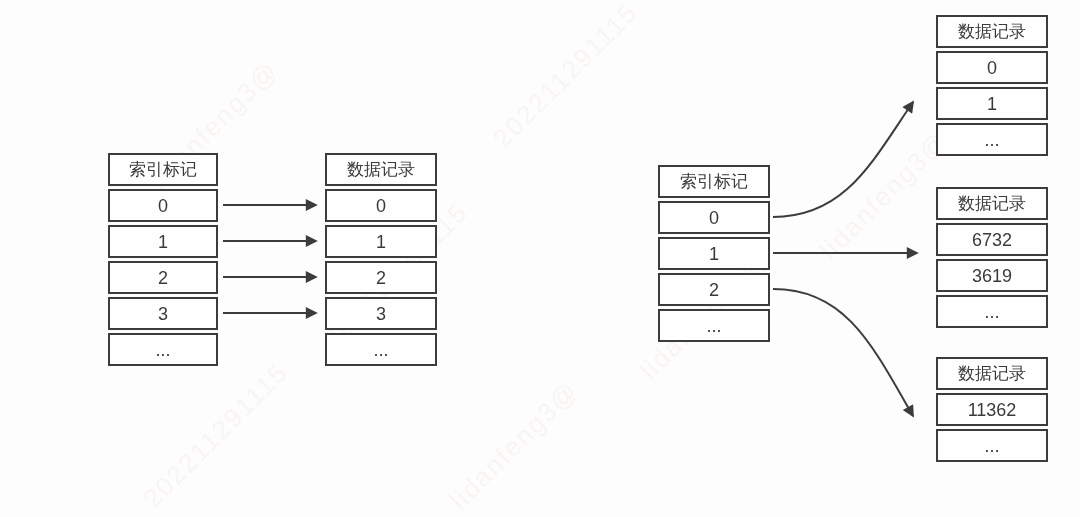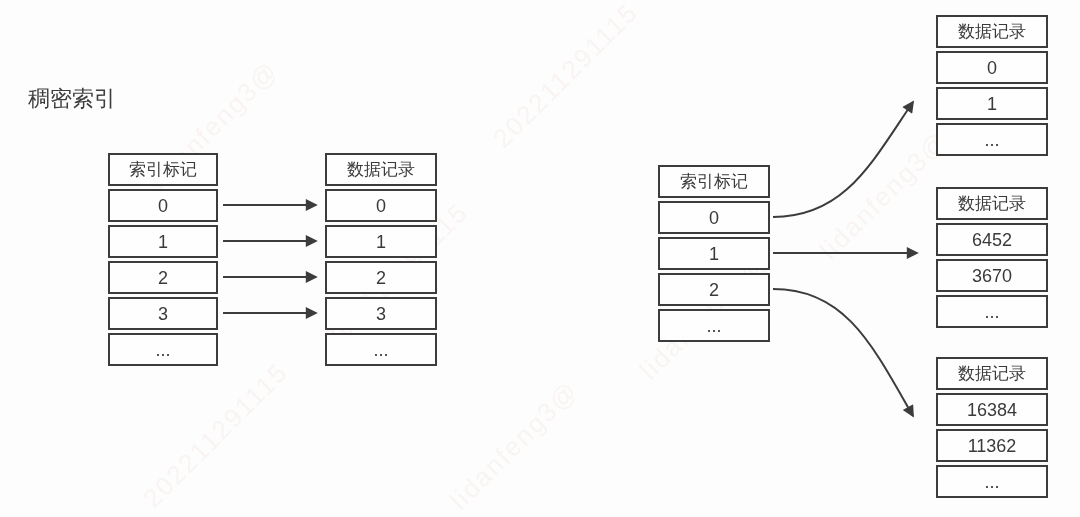--- a/index.html
+++ b/index.html
@@ -84,21 +84,20 @@
   <div>
     <span class="wm" style="left:130px; top:110px;">lidanfeng3@</span>
     <span class="wm" style="left:300px; top:260px;">202211291115</span>
     <span class="wm" style="left:470px; top:60px;">202211291115</span>
     <span class="wm" style="left:620px; top:300px;">lidanfeng3@</span>
     <span class="wm" style="left:430px; top:430px;">lidanfeng3@</span>
     <span class="wm" style="left:800px; top:180px;">lidanfeng3@</span>
     <span class="wm" style="left:120px; top:420px;">202211291115</span>
   </div>
 
-  <div class="diagram-title" style="left:28px; top:84px;">稠密索引</div>
 
   <div class="vtable" style="left:108px; top:153px; width:110px;">
     <div class="cell hdr">索引标记</div>
     <div class="cell">0</div>
     <div class="cell">1</div>
     <div class="cell">2</div>
     <div class="cell">3</div>
     <div class="cell">...</div>
   </div>
 
@@ -121,28 +120,27 @@
 
   <div class="vtable" style="left:936px; top:15px;">
     <div class="cell hdr">数据记录</div>
     <div class="cell">0</div>
     <div class="cell">1</div>
     <div class="cell">...</div>
   </div>
 
   <div class="vtable" style="left:936px; top:187px;">
     <div class="cell hdr">数据记录</div>
-    <div class="cell">6452</div>
-    <div class="cell">3670</div>
+    <div class="cell">6732</div>
+    <div class="cell">3619</div>
     <div class="cell">...</div>
   </div>
 
   <div class="vtable" style="left:936px; top:357px;">
     <div class="cell hdr">数据记录</div>
-    <div class="cell">16384</div>
     <div class="cell">11362</div>
     <div class="cell">...</div>
   </div>
 
   <svg class="arrows" width="1080" height="517" viewBox="0 0 1080 517">
     <defs>
       <marker id="ah" viewBox="0 0 10 10" refX="8.5" refY="5" markerWidth="7" markerHeight="6" orient="auto-start-reverse">
         <path class="head" d="M0,0 L10,5 L0,10 Z"></path>
       </marker>
     </defs>

